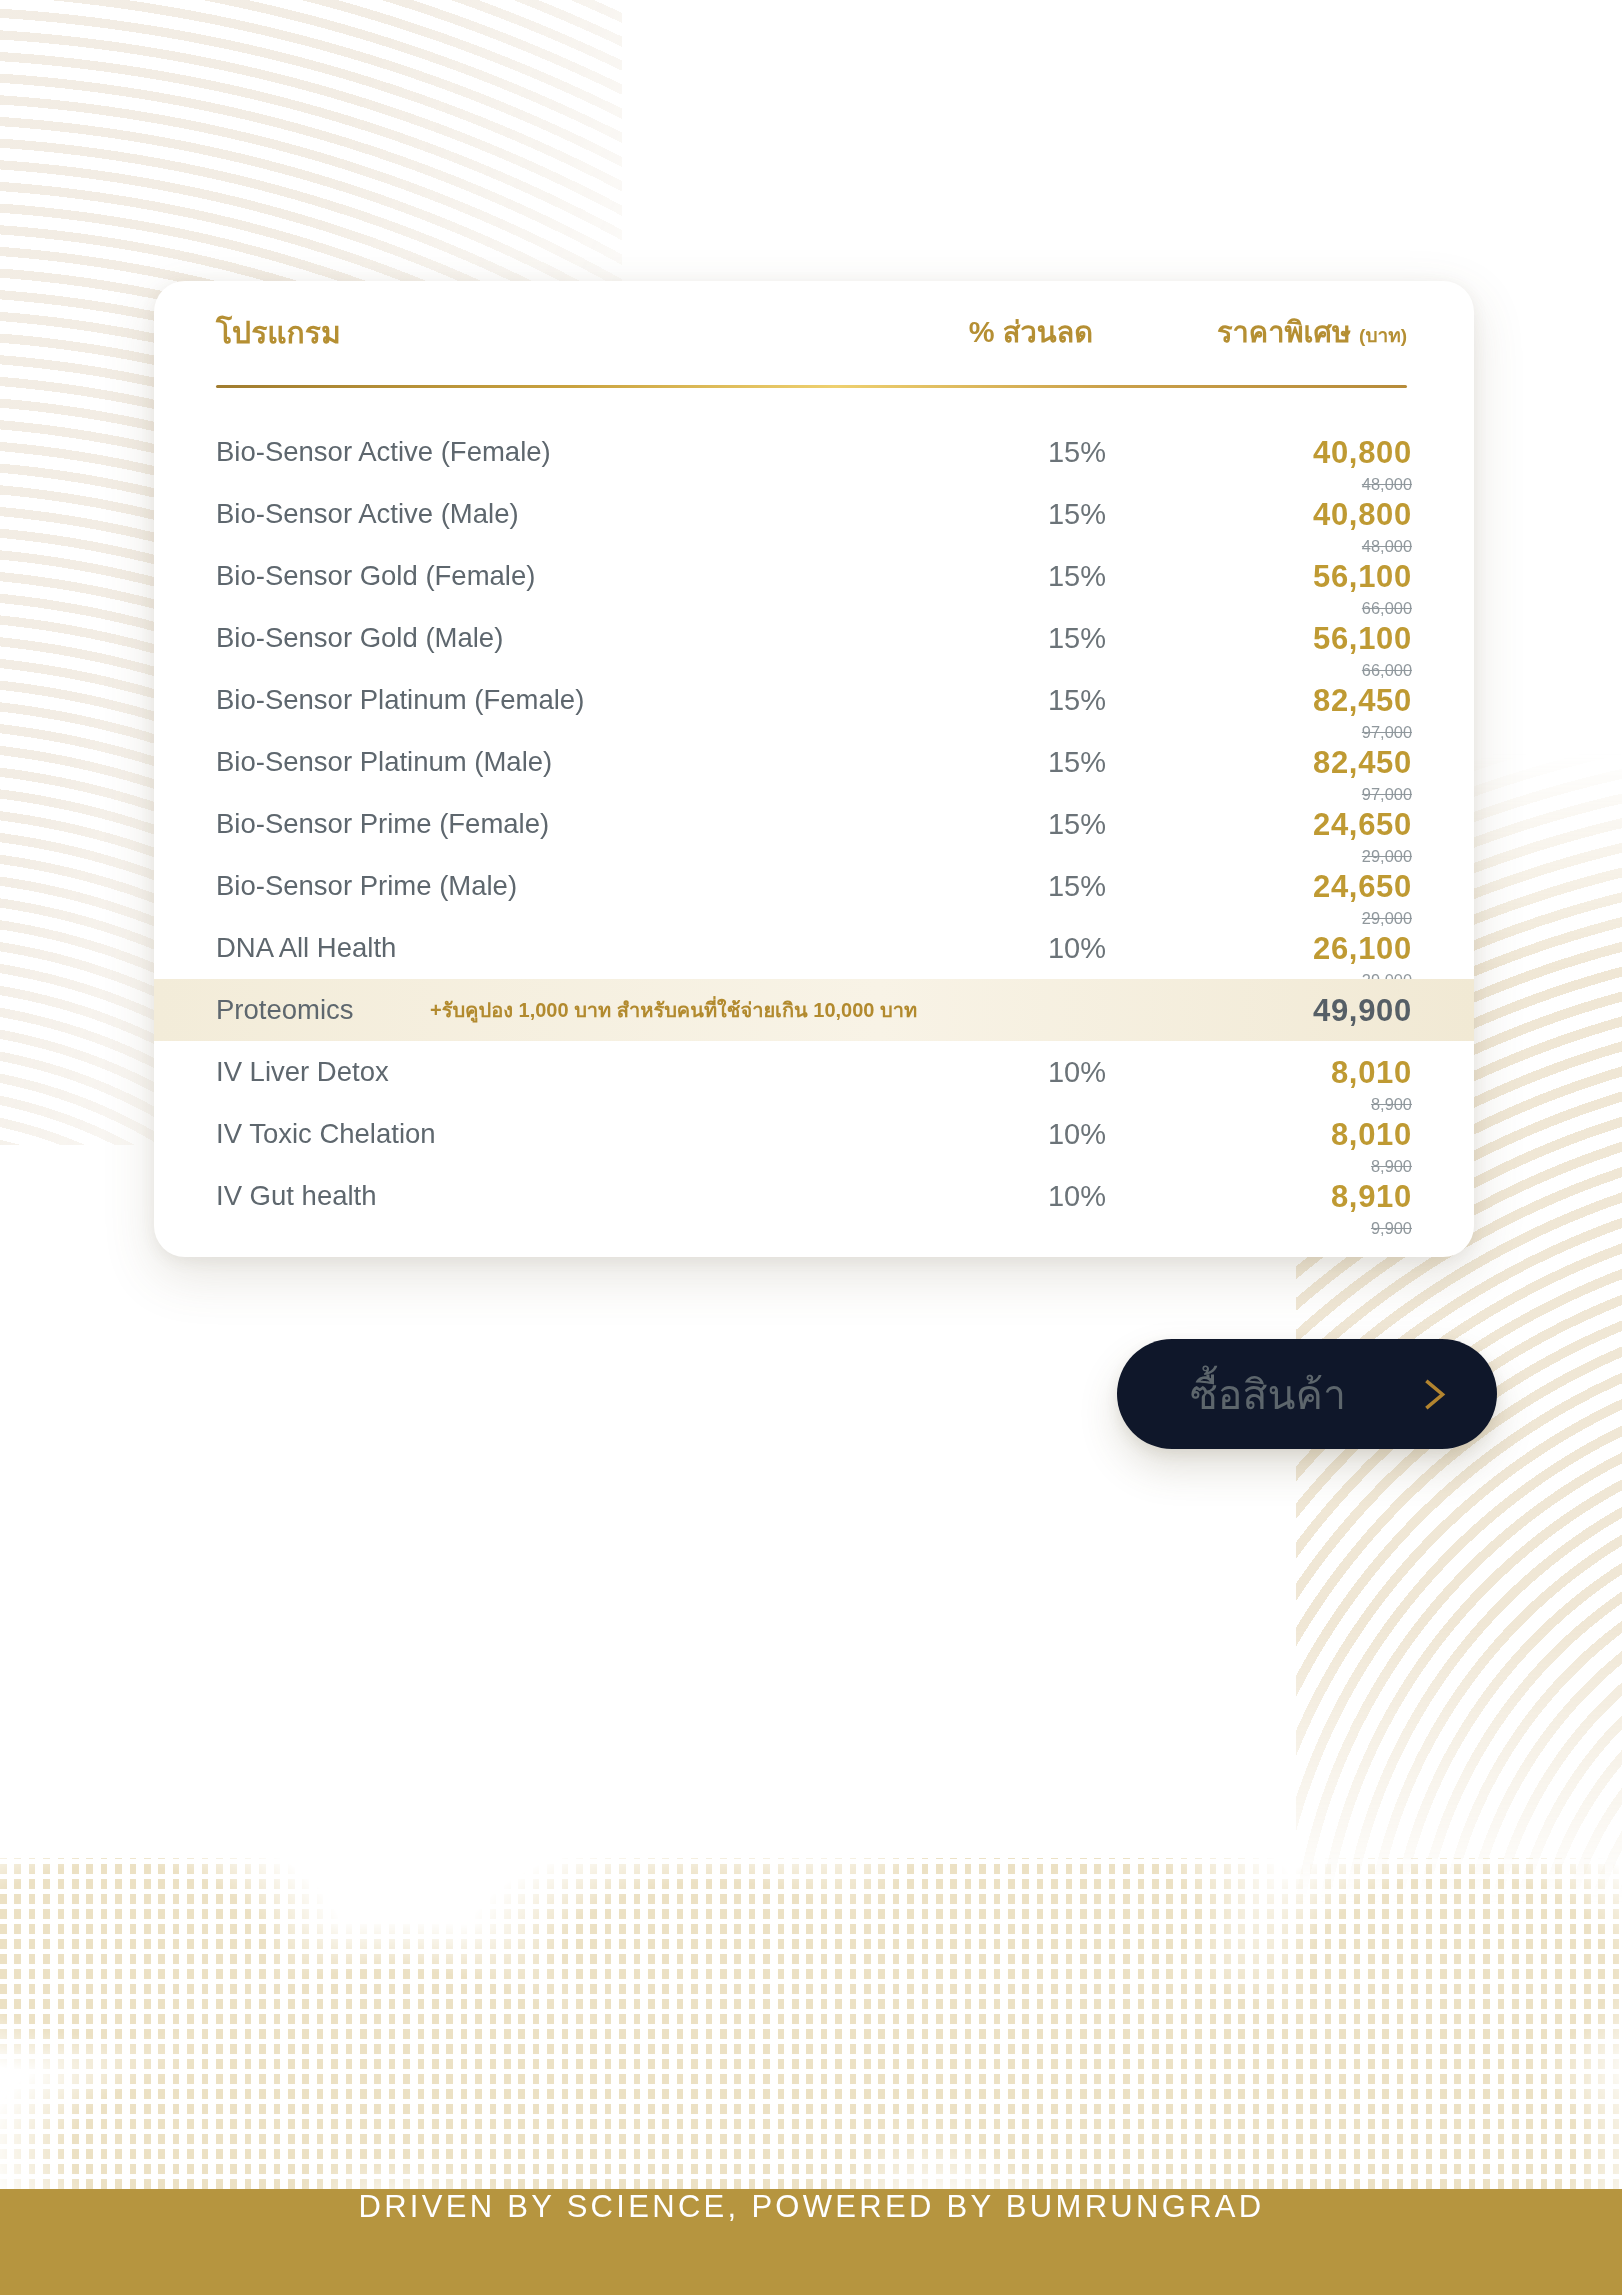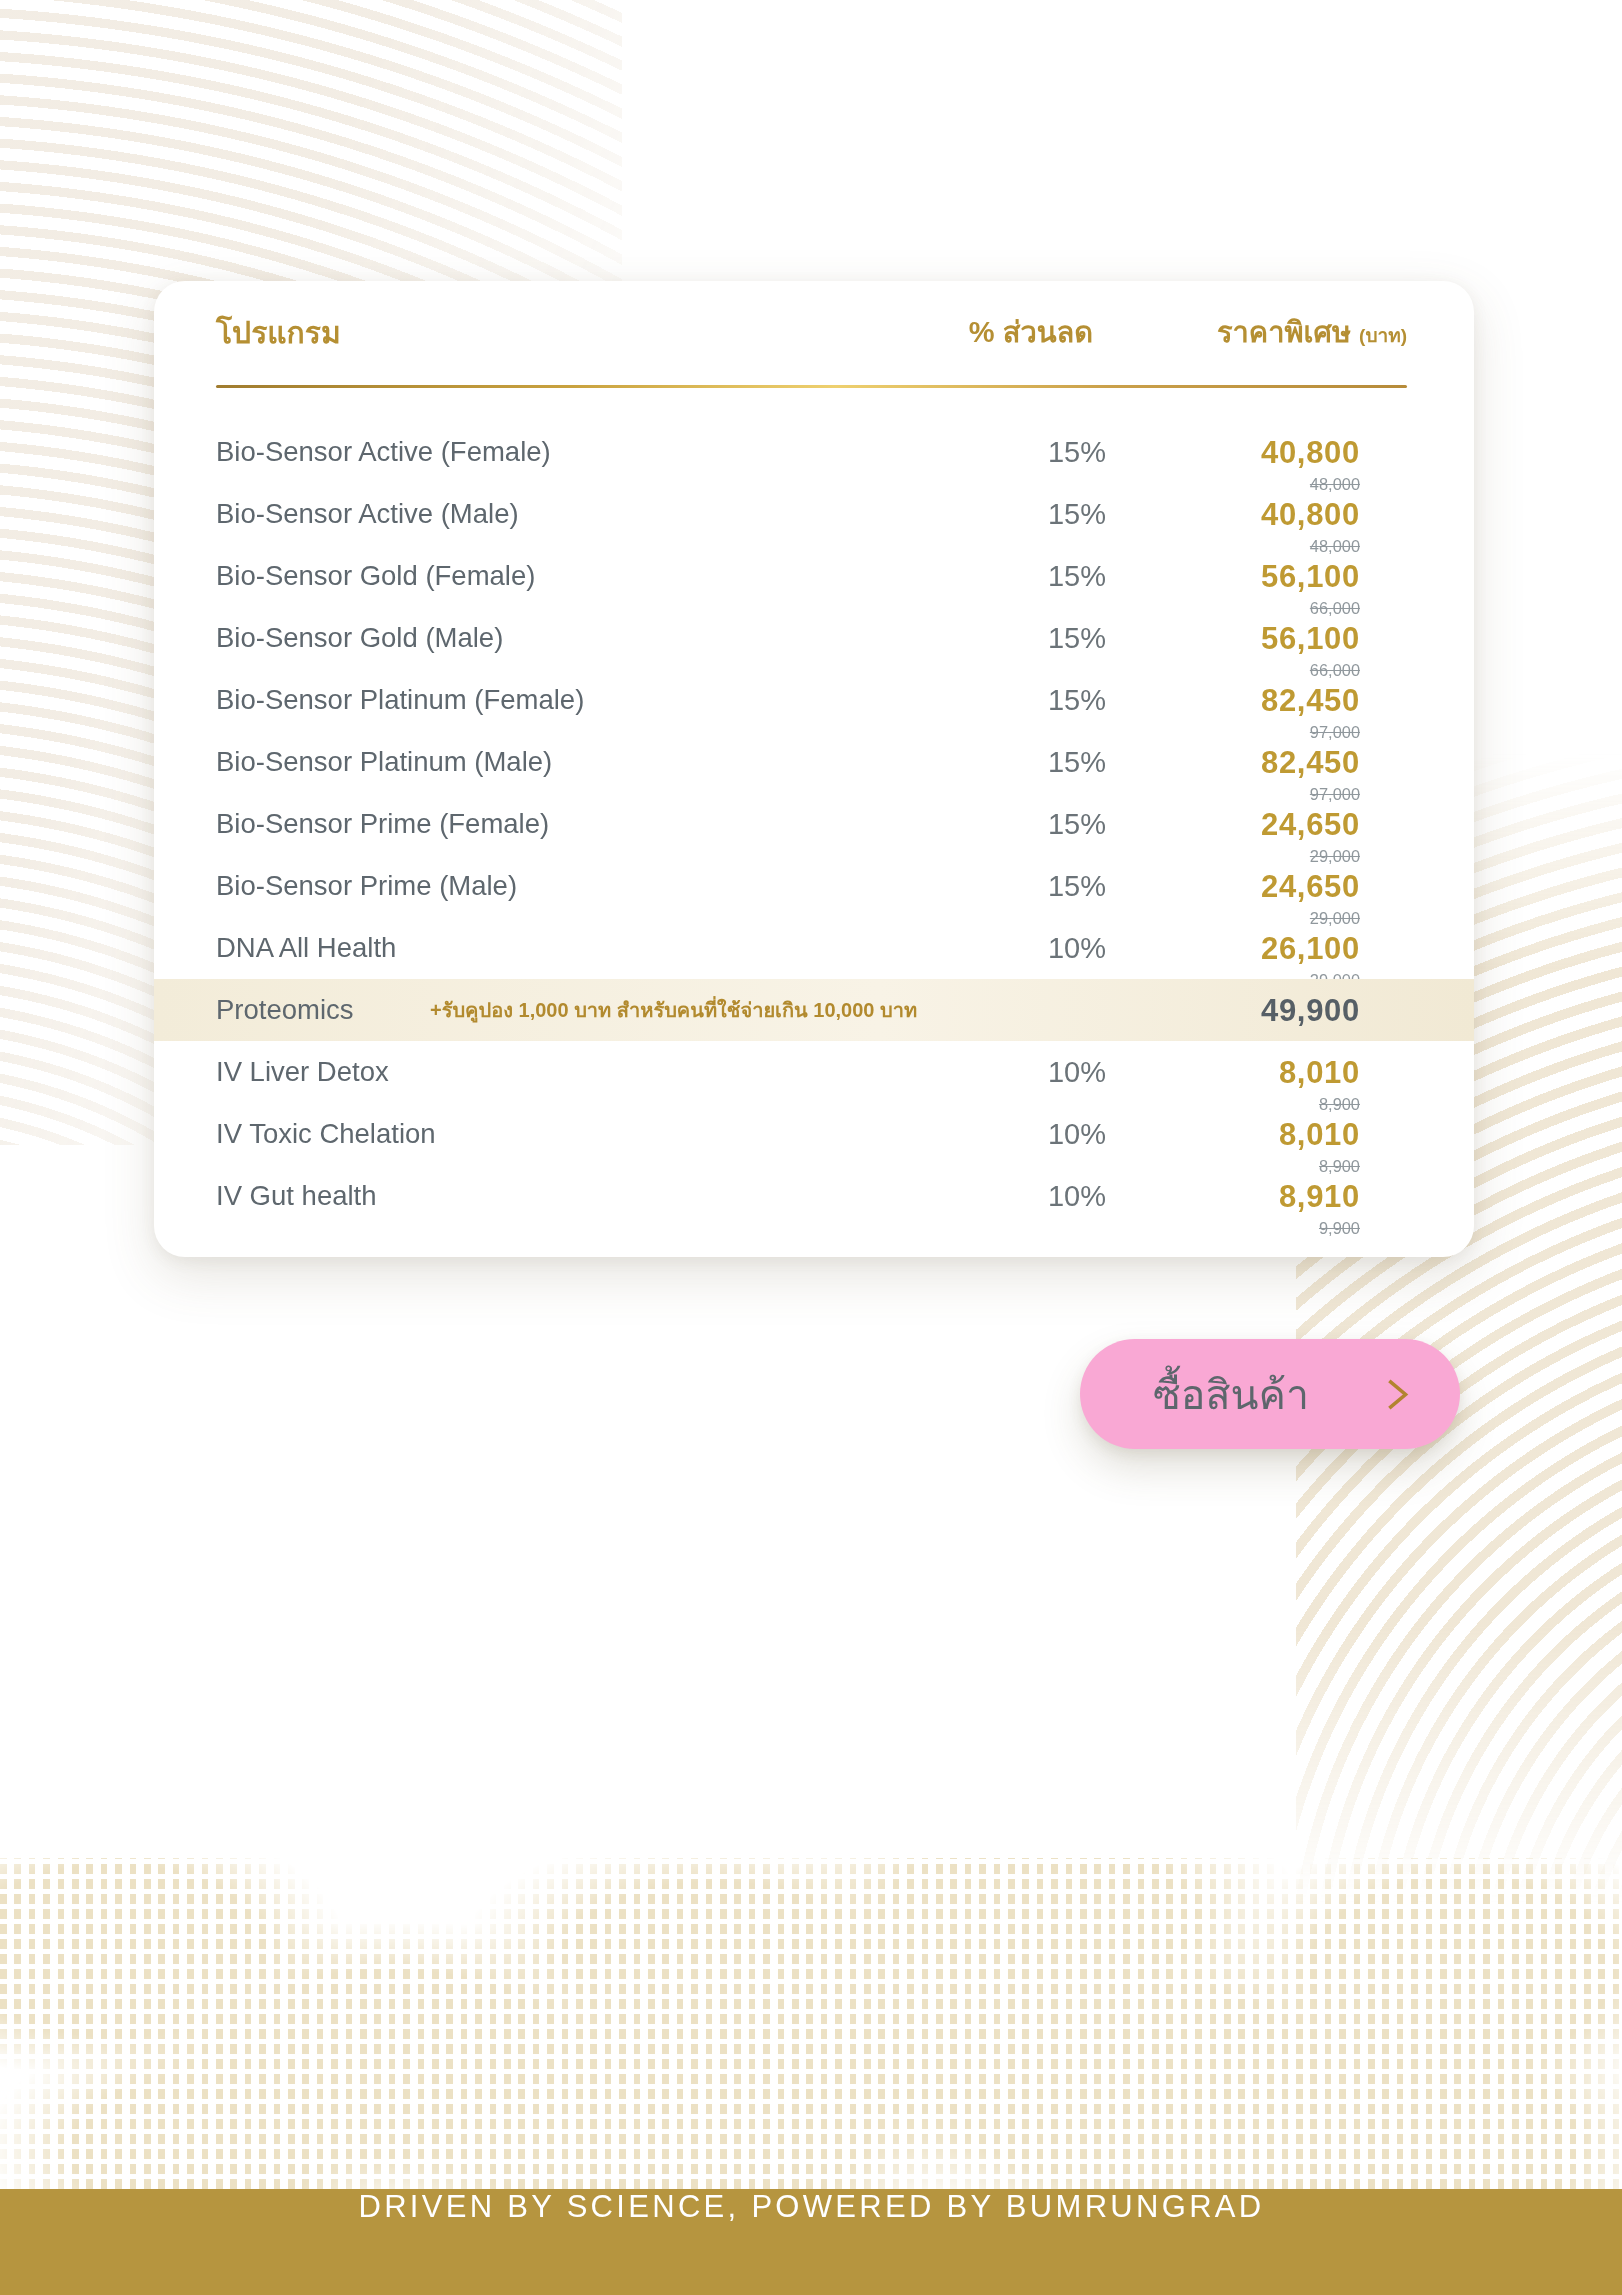--- a/index.html
+++ b/index.html
@@ -54,32 +54,32 @@
         border-radius:31px;box-shadow:0 18.3px 52px rgba(104,92,60,0.16), 0 3.9px 14.4px rgba(104,92,60,0.08);}
   .thead{position:relative;display:flex;align-items:center;height:79px;padding:11.8px 67px 0 62px;
          color:#b58f33;font-weight:700;gap:32px;}
   .th-name{font-size:30px;flex:1;}
   .th-disc{position:absolute;left:779px;width:196px;text-align:center;font-size:29px;}
   .th-price{margin-left:auto;text-align:right;font-size:29px;}
   .th-price .unit{font-size:19px;font-weight:700;}
   .gold-rule{height:3.3px;margin:13px 67px 0 62px;border-radius:2px;
      background:linear-gradient(90deg,#a07c2f 0%,#c9a23f 30%,#eed06f 52%,#caa04a 75%,#b68b3a 100%);}
   .tbody{padding-top:33px;}
-  .row{position:relative;display:flex;align-items:center;height:62px;padding:0 114px 0 62px;}
+  .row{position:relative;display:flex;align-items:center;height:62px;padding:0 62px 0 62px;}
   .row .nm{font-size:27.5px;color:#5e676e;}
   .row .note{position:absolute;left:276px;font-size:20px;font-weight:700;color:#b28a2e;white-space:nowrap;}
   .row .disc{position:absolute;left:825px;width:196px;text-align:center;font-size:29px;color:#6b7378;}
   .row .pricebox{margin-left:auto;position:relative;text-align:right;}
   .row .new{font-size:31px;font-weight:700;letter-spacing:0.7px;color:#bf9a33;line-height:1;}
   .row .new.dark{color:#565f66;margin-top:20px;}
   .row .old{position:absolute;right:0;top:38px;font-size:16.4px;color:#90989d;text-decoration:line-through;white-space:nowrap;}
   .row.highlight{background:linear-gradient(90deg,#f3ecd9 0%,#f8f3e6 55%,#f1e9d4 100%);}
 
   
-  .buy-btn{position:absolute;left:1080px;top:1339px;width:380px;height:110px;background:#f9a8d4;
+  .buy-btn{position:absolute;left:1117px;top:1339px;width:380px;height:110px;background:#0f172a;
      border-radius:55px;display:flex;align-items:center;justify-content:space-between;
      padding:0 49px 0 73px;box-sizing:border-box;cursor:pointer;
      box-shadow:0 19.6px 39px rgba(96,84,52,0.18), 0 5.2px 13px rgba(96,84,52,0.10);}
   .buy-btn .lbl{font-size:41px;color:#5d666c;}
   .buy-btn svg{display:block;}
 
   
   .footer{position:absolute;left:0;bottom:0;width:1623px;height:106px;background:#b6953f;
      display:flex;align-items:flex-start;justify-content:center;}
   .footer span{color:#ffffff;font-size:31px;font-weight:500;letter-spacing:3.3px;}

